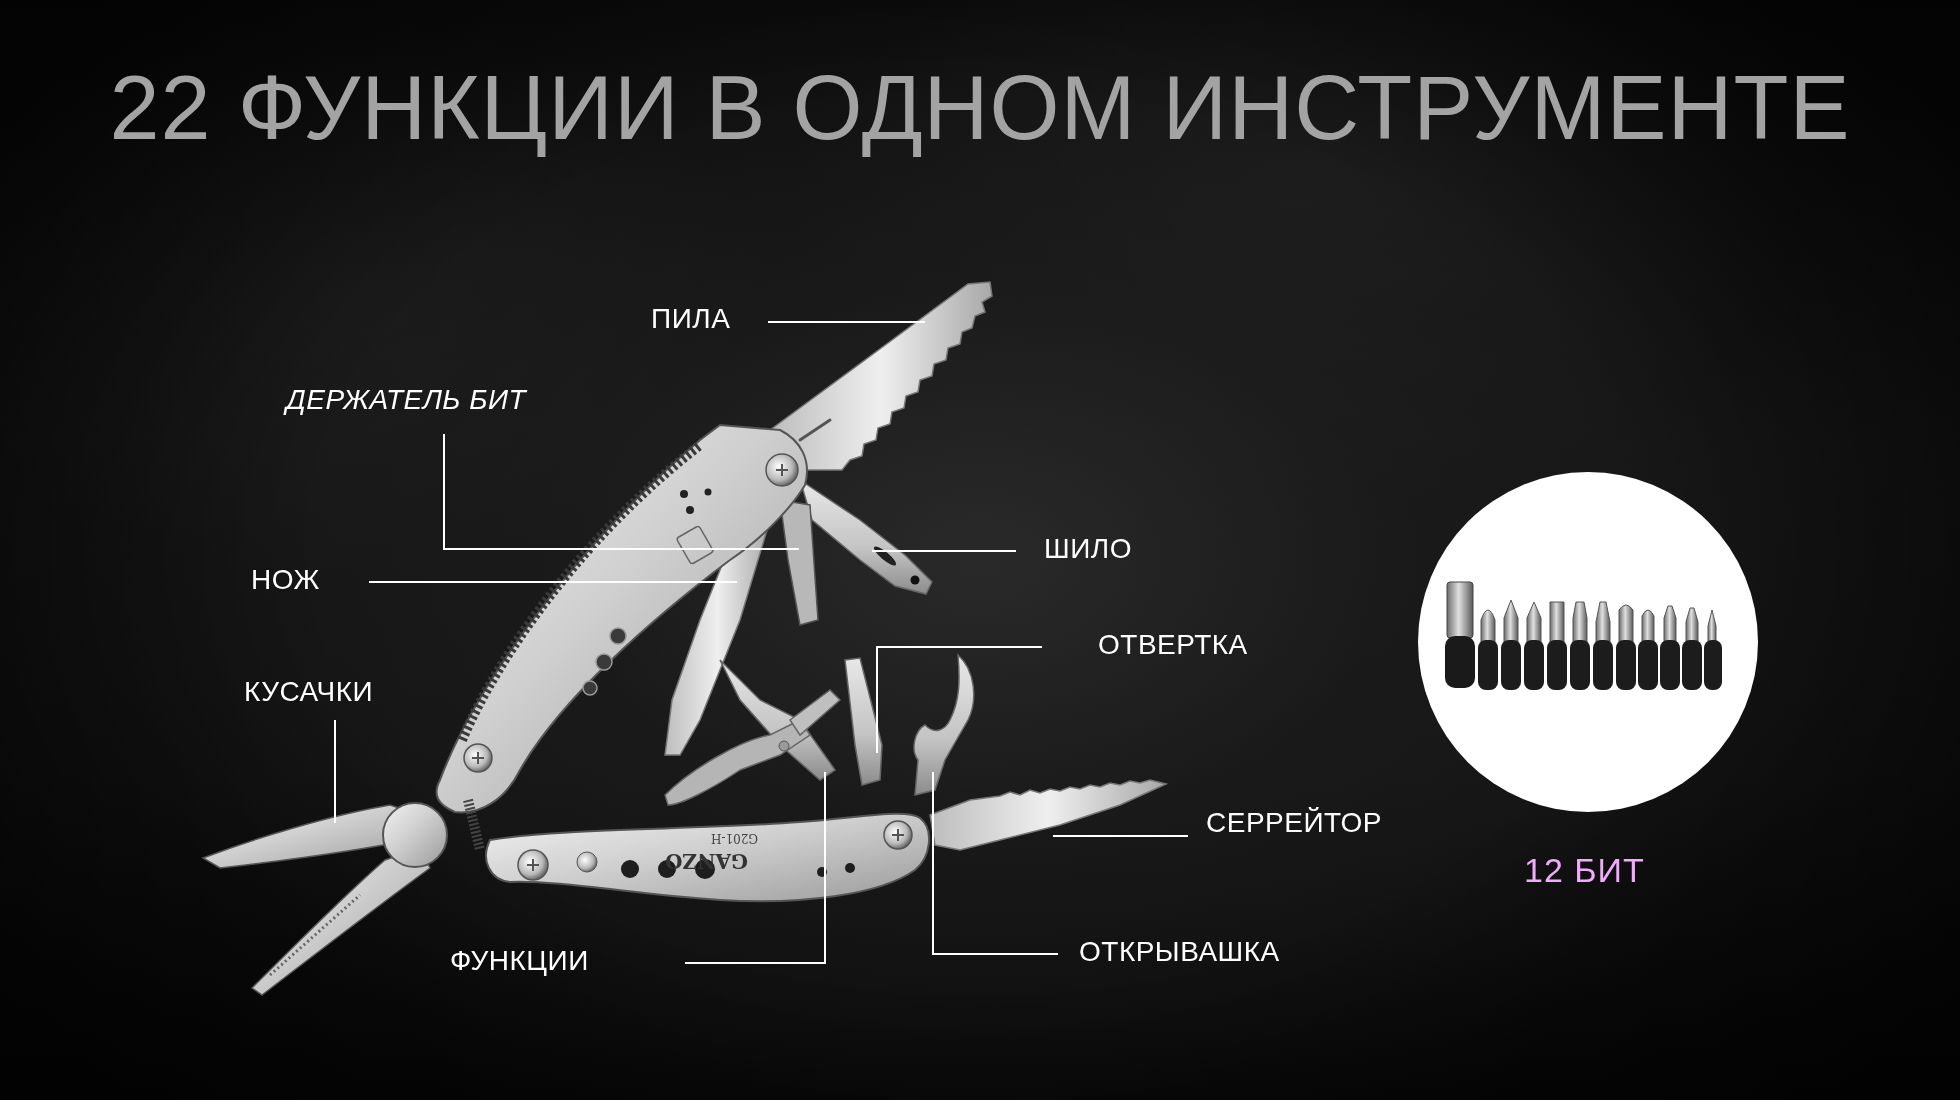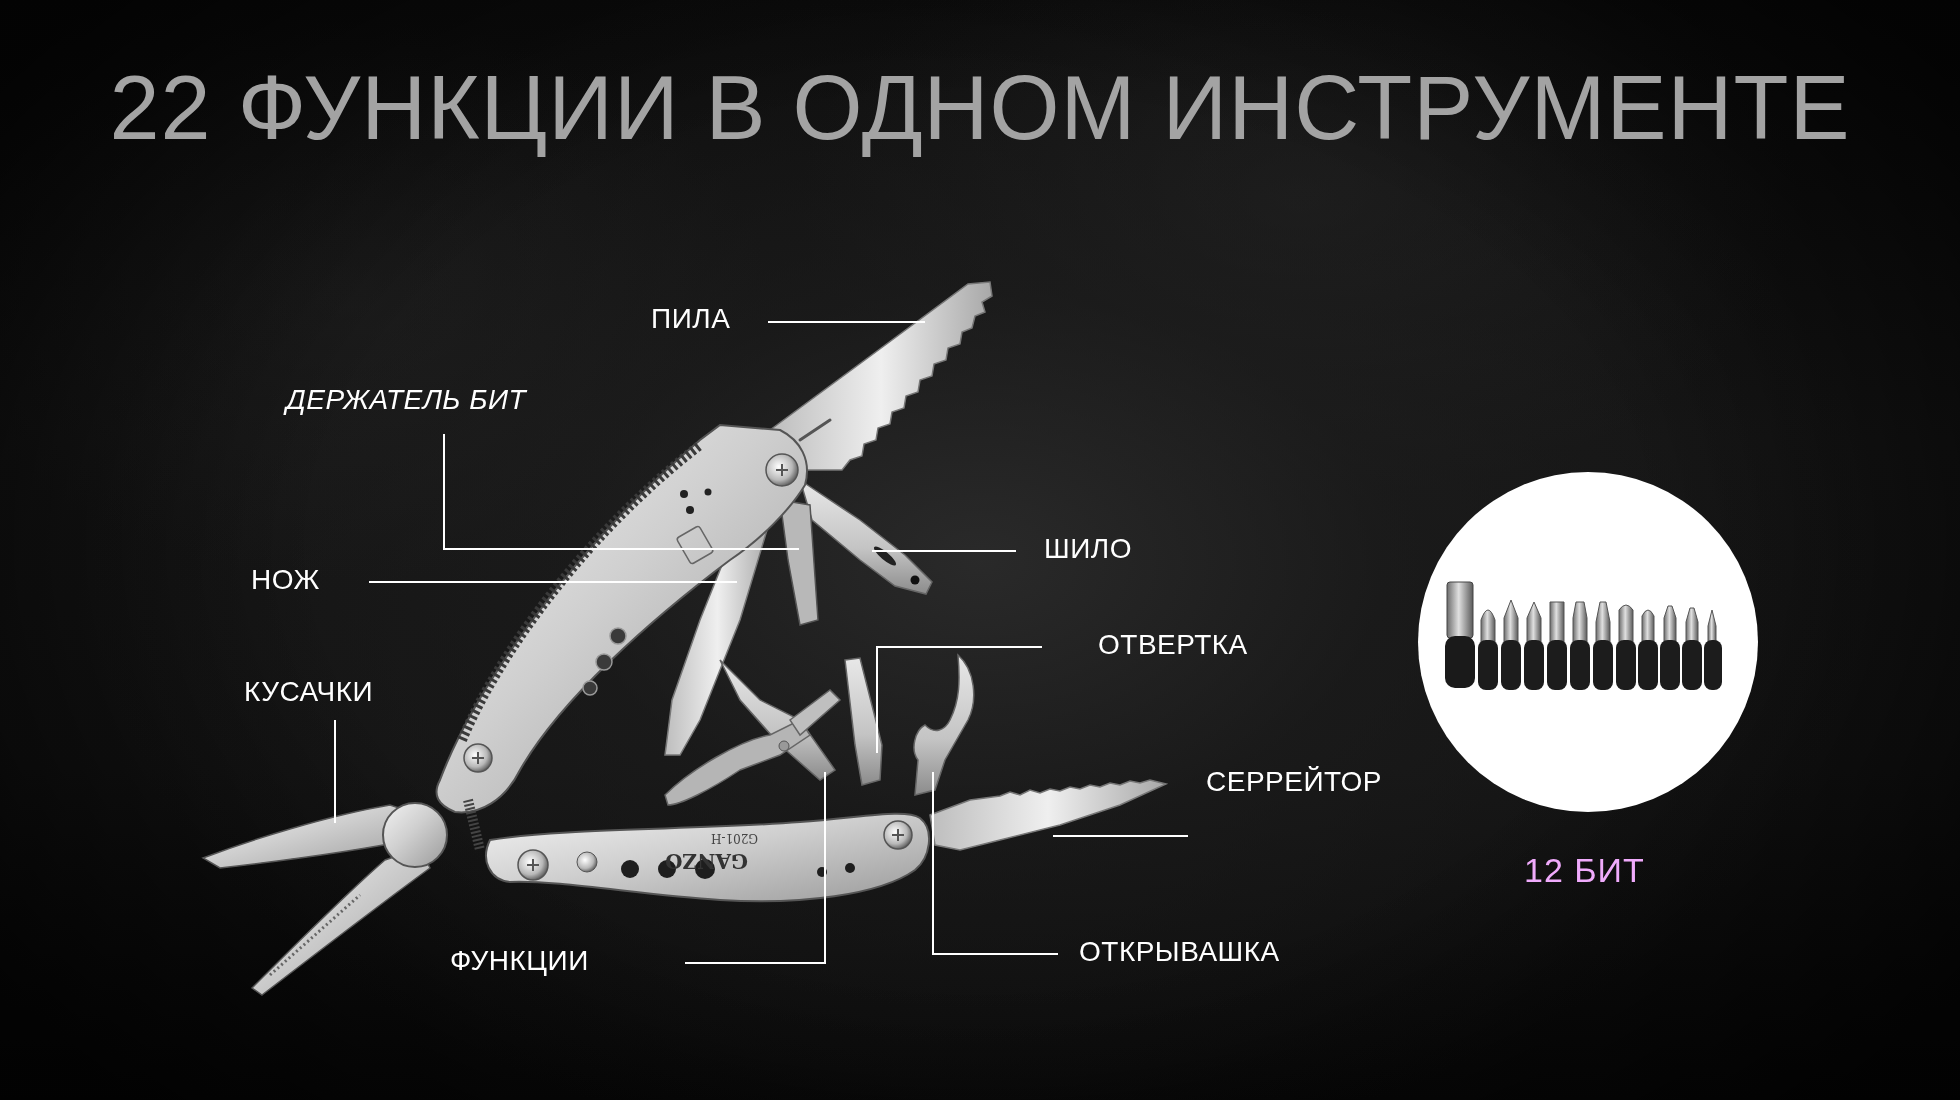--- a/index.html
+++ b/index.html
@@ -165,21 +165,21 @@
   </g>
 </svg>
 
 <div class="label" style="left:651px; top:299px;">ПИЛА</div>
 <div class="label" style="left:286px; top:380px;font-style:italic;">ДЕРЖАТЕЛЬ БИТ</div>
 <div class="label" style="left:251px; top:560px;">НОЖ</div>
 <div class="label" style="left:244px; top:672px;">КУСАЧКИ</div>
 <div class="label" style="left:450px; top:941px;">ФУНКЦИИ</div>
 <div class="label" style="left:1032px; top:529px;margin-left:12px;">ШИЛО</div>
 <div class="label" style="left:1057px; top:625px;margin-left:41px;">ОТВЕРТКА</div>
-<div class="label" style="left:1206px; top:762px;text-align:right;">СЕРРЕЙТОР</div>
+<div class="label" style="left:1206px; top:803px;text-align:right;">СЕРРЕЙТОР</div>
 <div class="label" style="left:1079px; top:932px;">ОТКРЫВАШКА</div>
 
 <div class="bits-circle">
   <svg width="340" height="340" viewBox="0 0 340 340">
     <defs>
       <linearGradient id="bitMetal" x1="0" y1="0" x2="1" y2="0">
         <stop offset="0" stop-color="#6c6c6c"></stop>
         <stop offset="0.45" stop-color="#e0e0e0"></stop>
         <stop offset="1" stop-color="#5a5a5a"></stop>
       </linearGradient>

